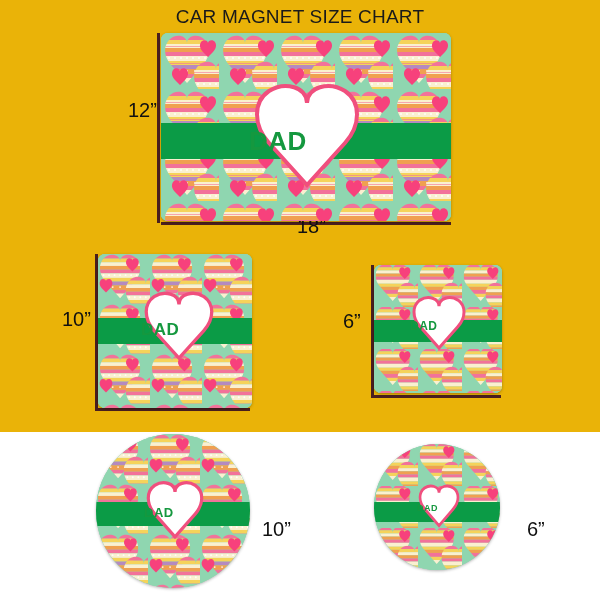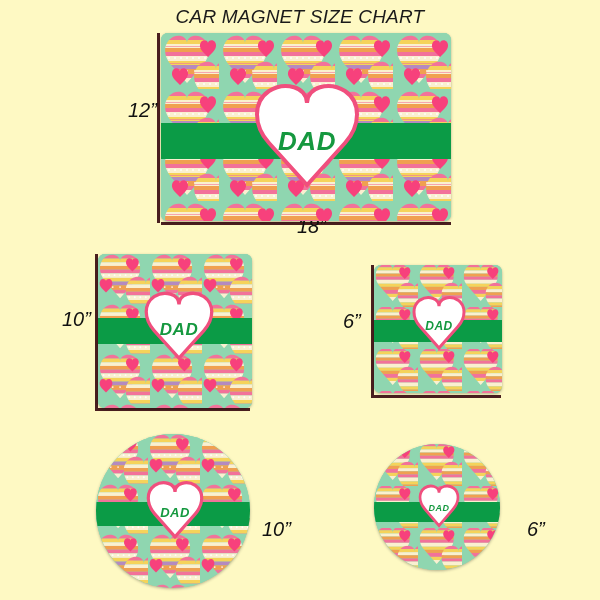--- a/index.html
+++ b/index.html
@@ -3,21 +3,21 @@
 <meta charset="utf-8">
 <style>
   * { box-sizing: border-box; }
   html, body {
     margin: 0; padding: 0;
     width: 600px; height: 600px;
     background: #ffffff;
     font-family: "Liberation Sans", sans-serif;
     overflow: hidden;
   }
-  #page { position: relative; width: 600px; height: 600px; background:#fef9c3;font-style:italic; }
+  #page { position: relative; width: 600px; height: 432px; background:#eab308; }
 
   .title {
     position: absolute;
     top: 6px; left: 0; width: 600px;
     text-align: center;
     font-size: 19px;
     letter-spacing: 0.2px;
     color: #1a1a1a;
     font-family: "Liberation Sans", sans-serif;
   }
@@ -58,21 +58,21 @@
     left: 0; width: 100%;
     background: #0b9b46;
     box-shadow: 0 0 0 0 rgba(0,0,0,0);
   }
 
   
   .badge {
     position: absolute;
     display: flex;
     align-items: center;
-    justify-content: center;
+    justify-content: flex-start;
   }
   .badge svg { position:absolute; inset:0; width:100%; height:100%; }
   .badge .dad {
     position: relative;
     color: #15983f;
     font-weight: bold;
     font-family: "Liberation Sans", sans-serif;
     letter-spacing: 0.5px;
     line-height: 1;
     z-index: 2;

